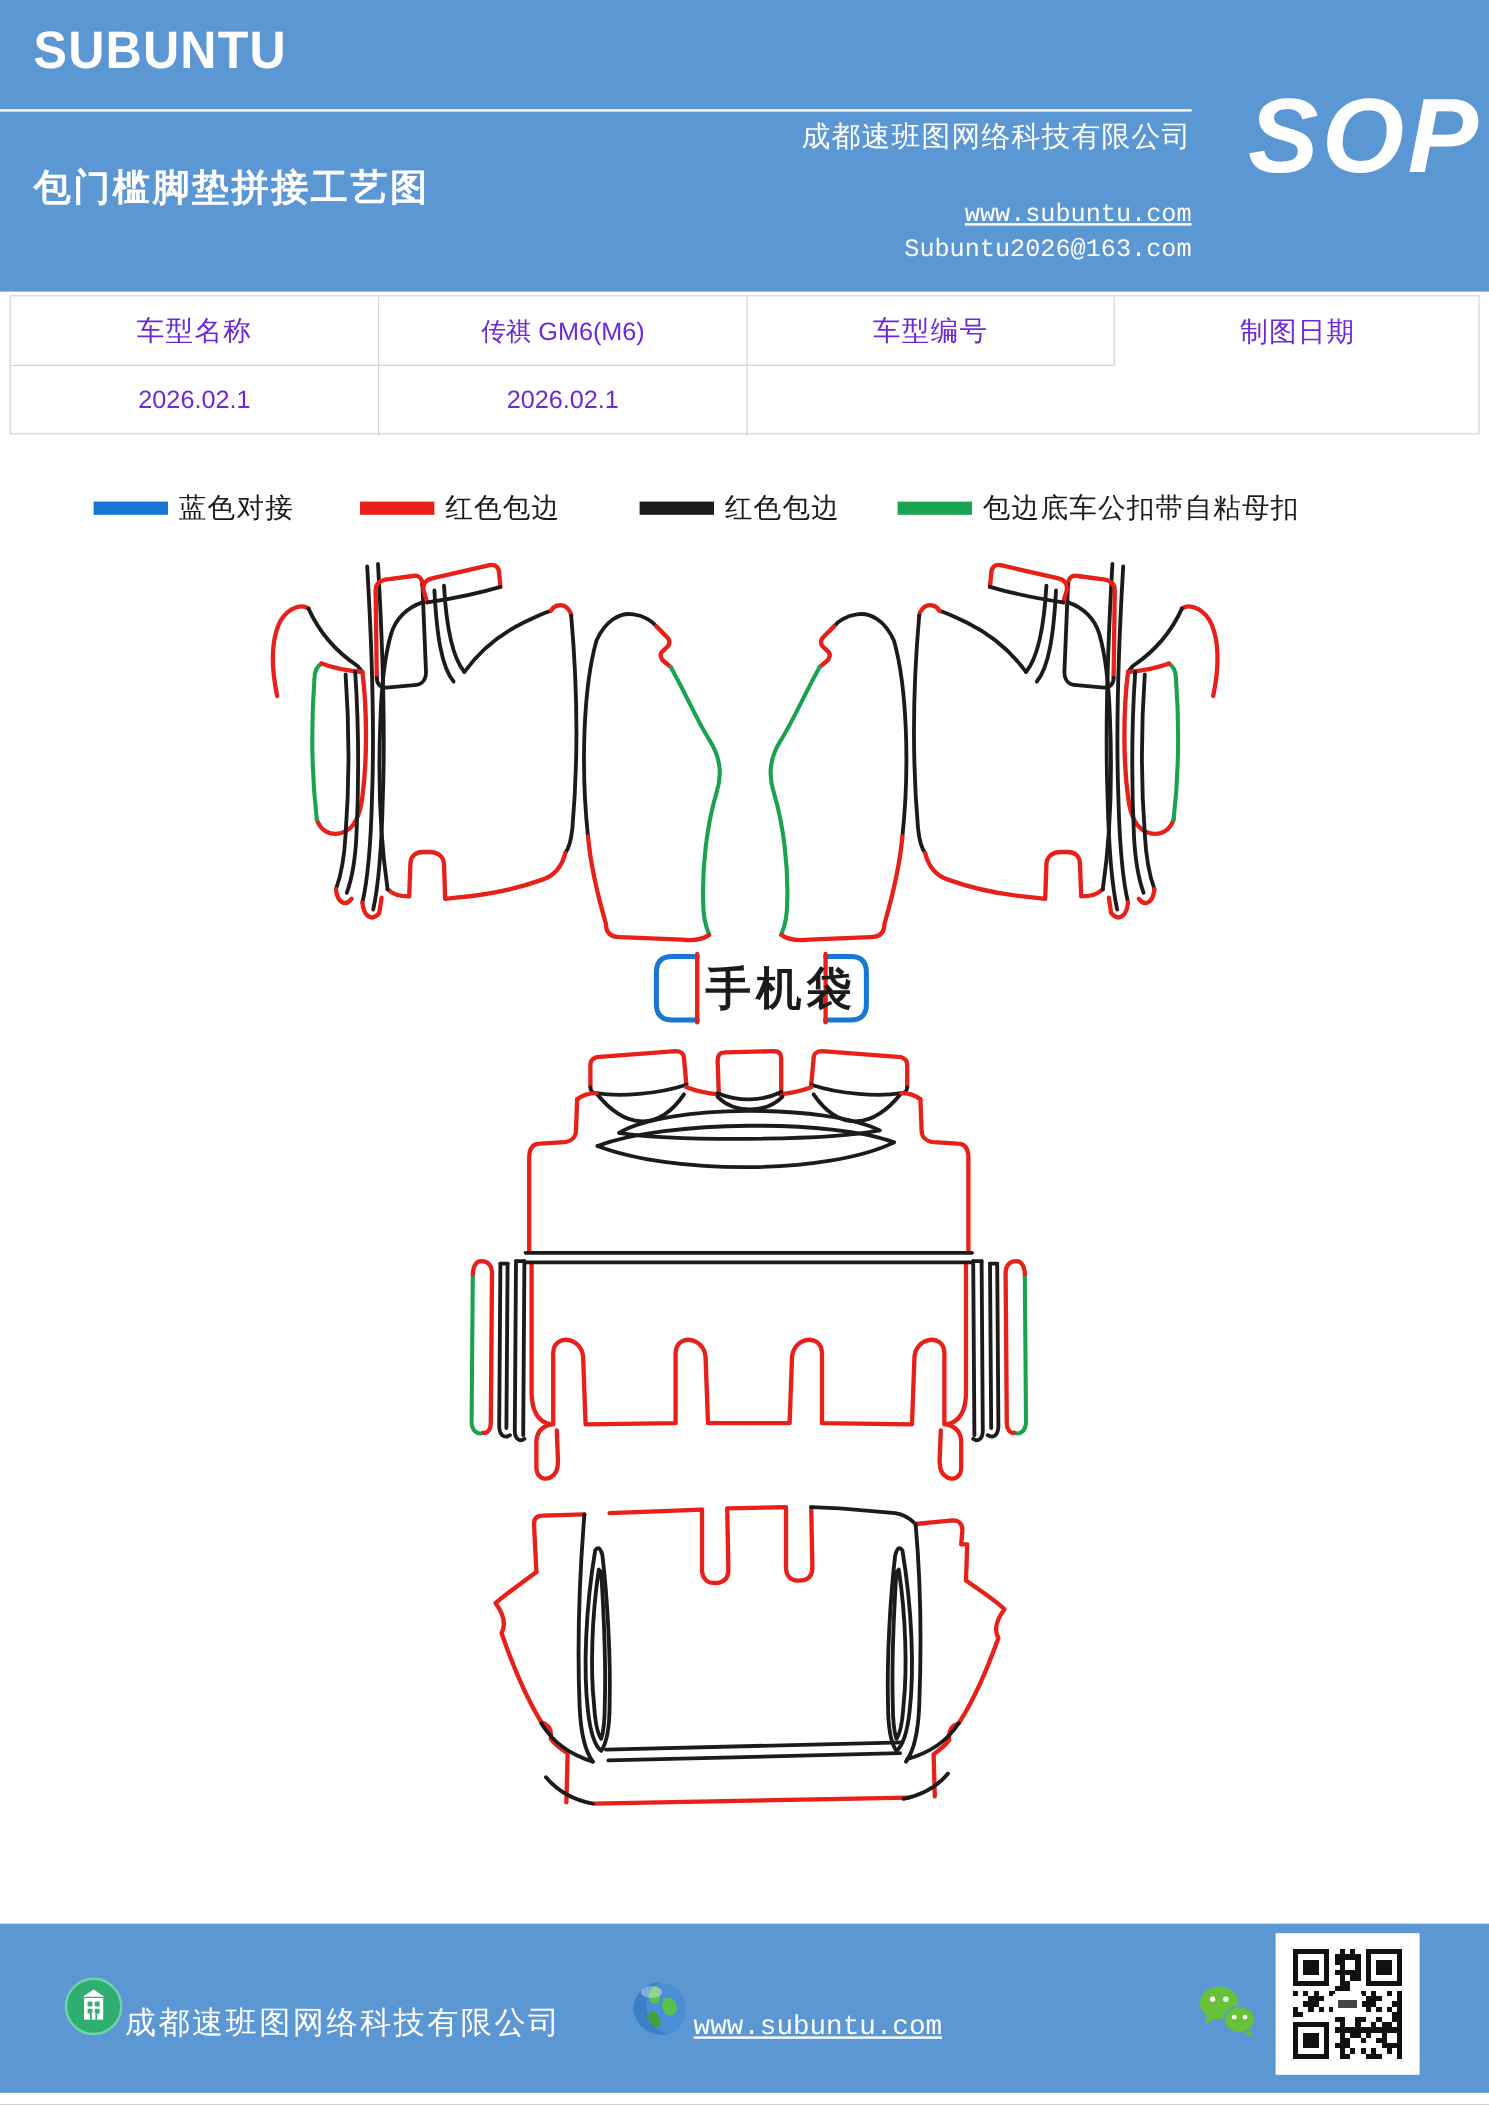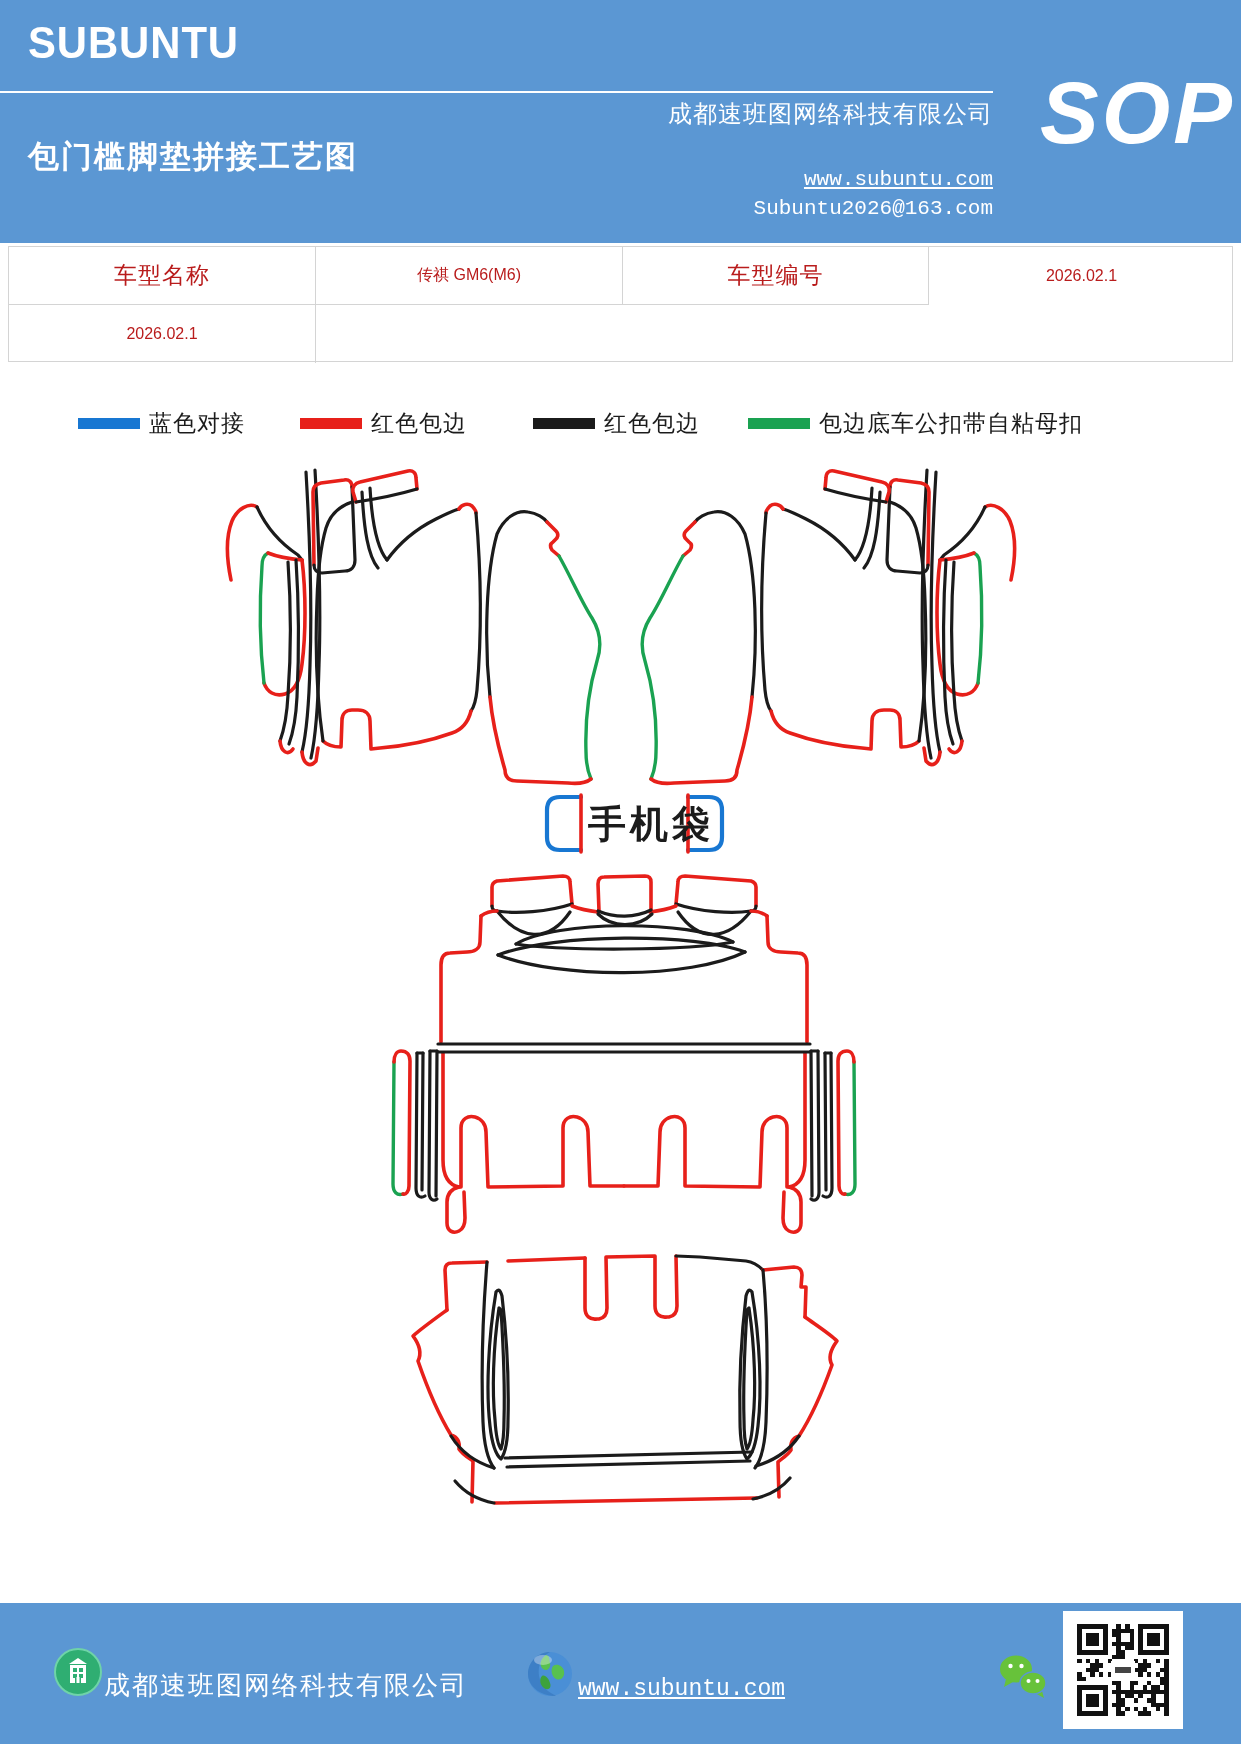--- a/index.html
+++ b/index.html
@@ -16,25 +16,25 @@
   .hdr-site{left:0;top:168px;width:993px;text-align:right;color:#fff;font-size:21px;
             text-decoration:underline;font-family:"Liberation Mono","DejaVu Sans Mono",monospace;}
   .hdr-mail{left:0;top:197px;width:993px;text-align:right;color:#fff;font-size:21px;
             font-family:"Liberation Mono","DejaVu Sans Mono",monospace;}
   .sop{left:1040px;top:62px;color:#fff;font-size:88px;font-weight:bold;letter-spacing:3px;font-style:italic;}
   
   .info-table{left:8px;top:246px;width:1225px;height:116px;display:grid;
       grid-template-columns:307px 307px 306px 305px;grid-template-rows:58px 58px;
       border:1px solid #d4d4d4;background:#fff;box-sizing:border-box;}
   .cell{border-right:1px solid #d4d4d4;border-bottom:1px solid #d4d4d4;display:flex;
-        align-items:center;justify-content:center;color:#b91c1c;box-sizing:border-box;}
+        align-items:center;justify-content:center;color:#6d28d9;box-sizing:border-box;}
   .cell:nth-child(4n){border-right:none;}
   .cell.last-row{border-bottom:none;}
   .cell.lbl{font-size:23px;letter-spacing:1px;}
-  .cell.val{font-size:16px;}
+  .cell.val{font-size:21px;}
   
   .legend-item{top:406px;height:34px;display:flex;align-items:center;gap:9px;}
   .swatch{width:62px;height:11px;display:inline-block;}
   .legend-label{font-size:23px;color:#1b1b1b;letter-spacing:1px;white-space:nowrap;}
   
   .diagram{left:0;top:0;width:1241px;height:1754px;pointer-events:none;}
   .diagram path{fill:none;stroke-linecap:round;stroke-linejoin:round;}
   .r{stroke:#e7201a;stroke-width:3.6;}
   .k{stroke:#1b1b1b;stroke-width:3.2;}
   .g{stroke:#1aa251;stroke-width:3.4;}
@@ -60,20 +60,21 @@
   <div class="abs page-title">包门槛脚垫拼接工艺图</div>
   <div class="abs hdr-company">成都速班图网络科技有限公司</div>
   <div class="abs hdr-site">www.subuntu.com</div>
   <div class="abs hdr-mail">Subuntu2026@163.com</div>
   <div class="abs sop">SOP</div>
 
   <div class="abs info-table">
     <div class="cell lbl">车型名称</div>
     <div class="cell val">传祺 GM6(M6)</div>
     <div class="cell lbl">车型编号</div>
+    <div class="cell lbl last-row">制图日期</div>
     <div class="cell val last-row">2026.02.1</div>
     <div class="cell val last-row">2026.02.1</div>
   </div>
 
   <div class="abs legend-item" style="left:78px">
     <span class="swatch" style="background-color: rgb(24, 119, 210);"></span>
     <span class="legend-label">蓝色对接</span>
   </div>
   <div class="abs legend-item" style="left:300px">
     <span class="swatch" style="background-color: rgb(231, 32, 26);"></span>

